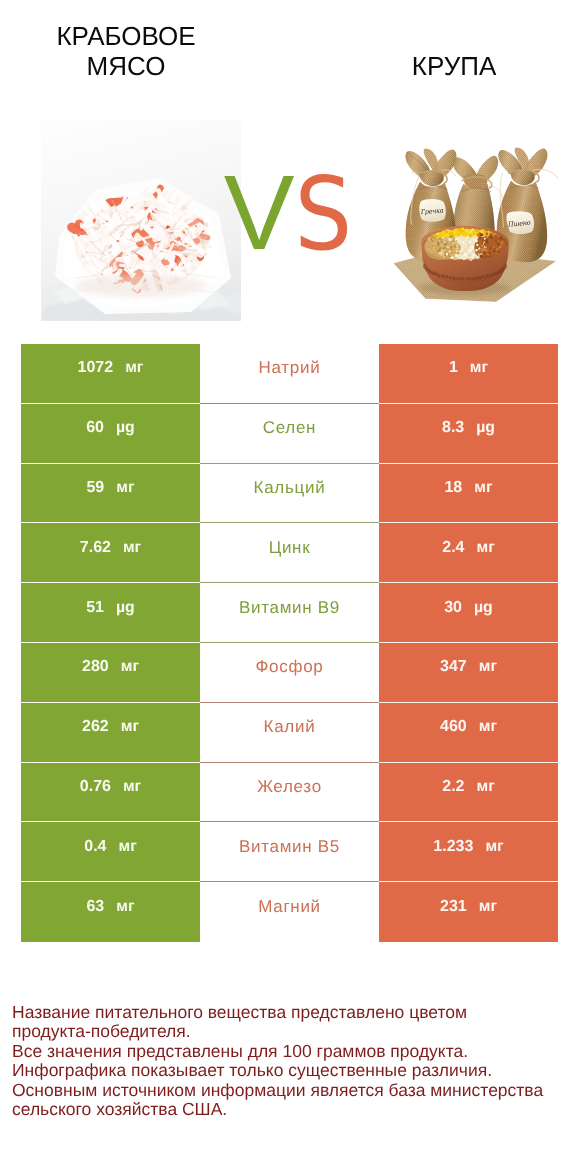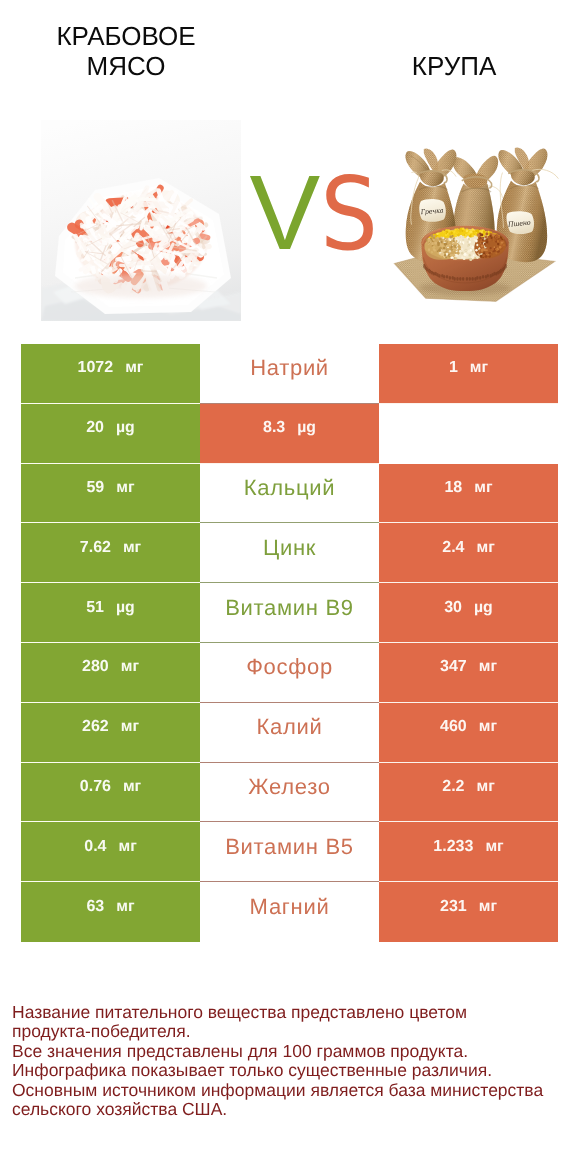--- a/index.html
+++ b/index.html
@@ -12,33 +12,33 @@
   .title{position:absolute;font-size:26px;color:#0b0b0b;line-height:30px;
          text-align:center;font-weight:400;}
   .title-left{left:-19px;top:21px;width:290px;}
   .title-right{left:309px;top:51px;width:290px;}
 
   
   .hero-left{position:absolute;left:41px;top:120px;width:200px;height:201px;overflow:hidden;}
   .hero-right{position:absolute;left:368px;top:122px;width:196px;height:182px;}
 
   
-  .vs{position:absolute;left:198px;top:160px;width:180px;text-align:right;
+  .vs{position:absolute;left:198px;top:160px;width:180px;text-align:center;
       font-weight:400;white-space:nowrap;}
   .vs .v{color:#7ba52e;font-family:"Liberation Sans",sans-serif;font-size:106px;line-height:106px;}
   .vs .s{color:#e06a48;font-family:"DejaVu Sans Condensed","DejaVu Sans",sans-serif;font-size:101px;line-height:101px;}
 
   
   .cmp{position:absolute;left:21px;top:344px;width:537px;}
   .row{display:flex;height:59.8px;}
   .cell{width:179px;box-sizing:border-box;display:flex;align-items:center;
         justify-content:center;font-size:16px;font-weight:700;padding-bottom:10px;}
   .cell.left{background:#82a633;color:#f8faf2;border-bottom:1.4px solid #fdfdf2;}
   .cell.right{background:#e06a48;color:#fdf6f2;border-bottom:1.4px solid #fdf3ec;}
-  .cell.mid{background:#ffffff;font-size:22px;font-weight:400;letter-spacing:0.7px;}
+  .cell.mid{background:#ffffff;font-size:17px;font-weight:400;letter-spacing:0.7px;}
   .cell.mid.g{color:#7e9f3c;border-bottom:1.1px solid #93a071;}
   .cell.mid.o{color:#cd7154;border-bottom:1.1px solid #b18375;}
   .row:last-child .cell{border-bottom:0;}
   .num{white-space:pre;}
   .unit{font-size:15.8px;margin-left:12px;}
 
   
   .footer{position:absolute;left:12px;top:1003px;width:580px;
           font-size:17.5px;line-height:19.4px;color:#7f1d1d;}
   .footer div{white-space:nowrap;}
@@ -1233,23 +1233,24 @@
           <span class="unit">мг</span>
         </div>
         <div class="cell mid o">Натрий</div>
         <div class="cell right">
           <span class="num">1</span>
           <span class="unit">мг</span>
         </div>
       </div>
       <div class="row">
         <div class="cell left">
-          <span class="num">20</span>
+          <span class="num">60</span>
           <span class="unit">µg</span>
         </div>
+        <div class="cell mid g">Селен</div>
         <div class="cell right">
           <span class="num">8.3</span>
           <span class="unit">µg</span>
         </div>
       </div>
       <div class="row">
         <div class="cell left">
           <span class="num">59</span>
           <span class="unit">мг</span>
         </div>

